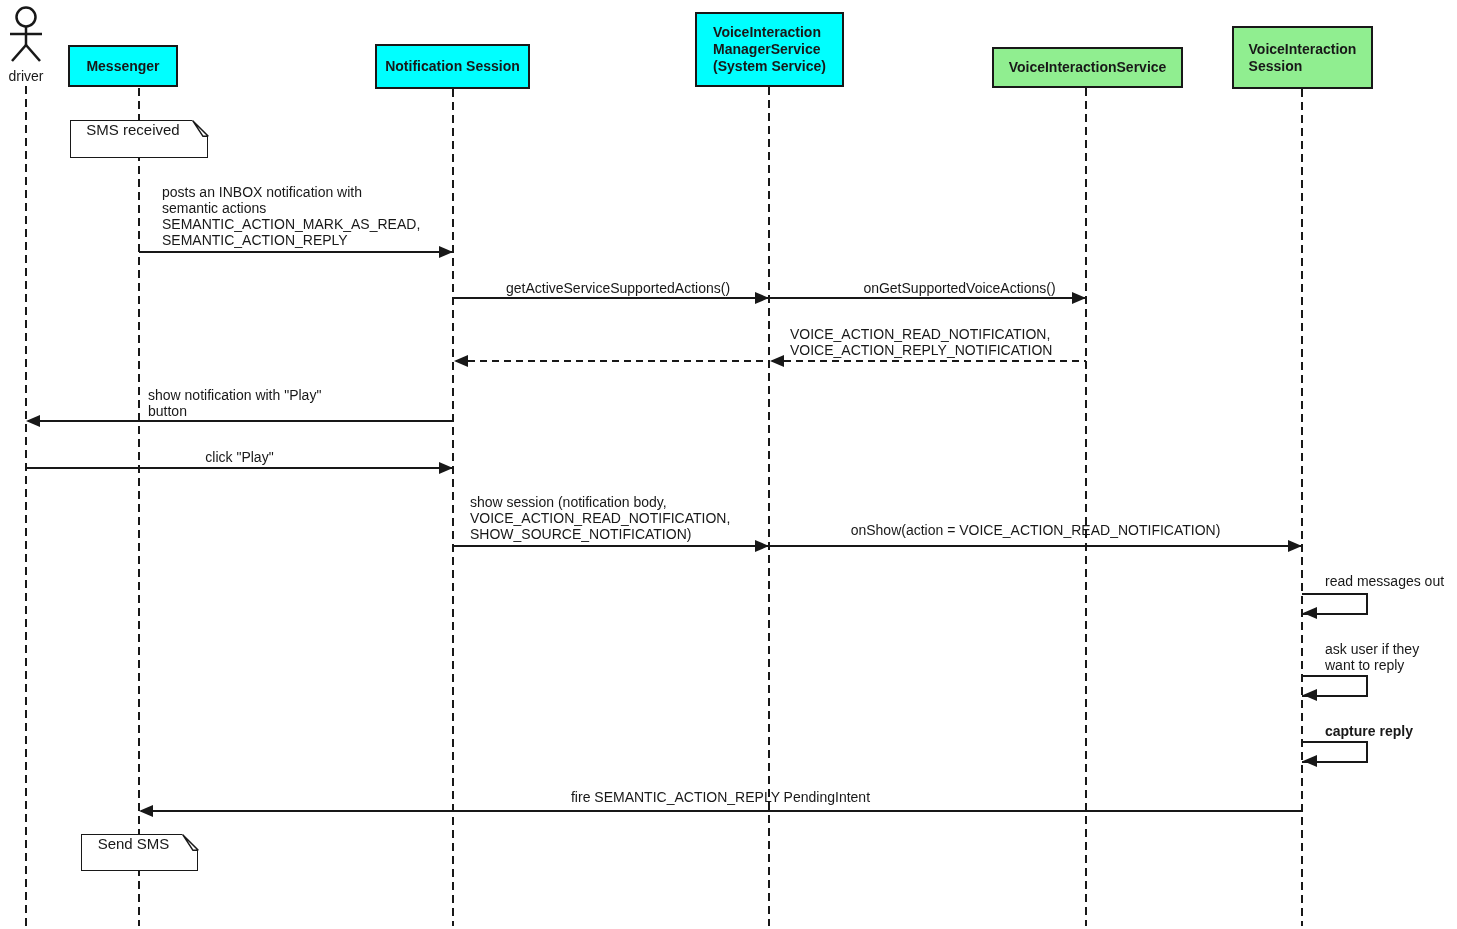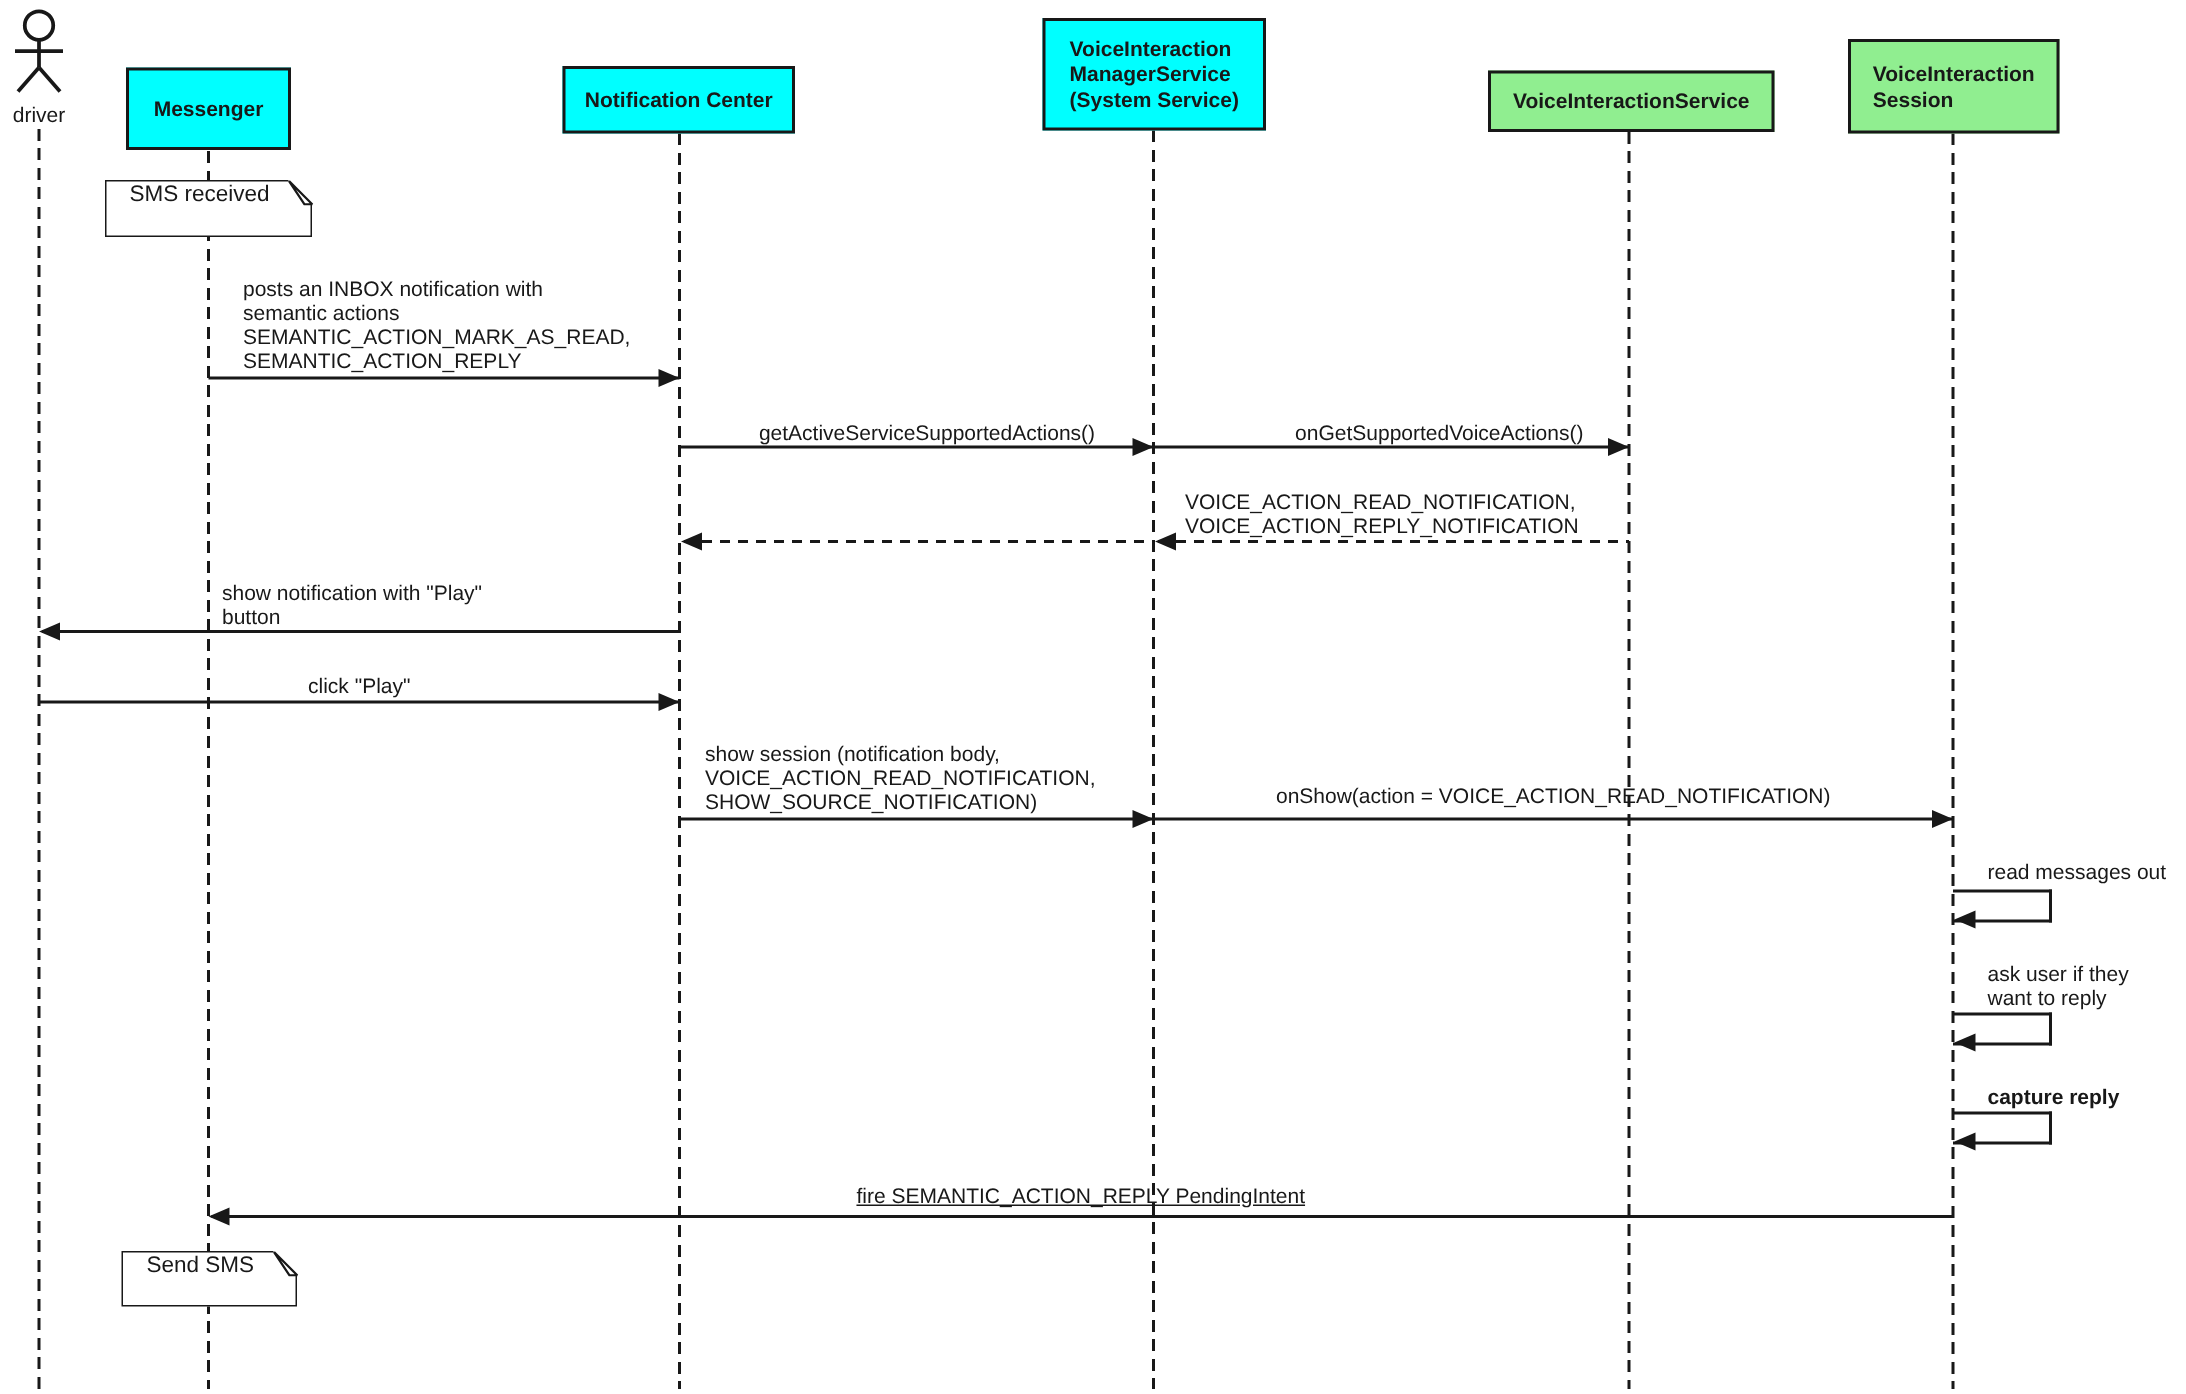--- a/index.html
+++ b/index.html
@@ -98,22 +98,22 @@
 
   <svg style="position:absolute; left:7px; top:5px;" width="38" height="58" viewBox="0 0 38 58">
     <circle cx="19" cy="12" r="9.5" fill="none" stroke="#181818" stroke-width="2.5"></circle>
     <line x1="19" y1="21.5" x2="19" y2="40" stroke="#181818" stroke-width="2.5"></line>
     <line x1="3" y1="29" x2="35" y2="29" stroke="#181818" stroke-width="2.5"></line>
     <line x1="19" y1="40" x2="5" y2="56" stroke="#181818" stroke-width="2.5"></line>
     <line x1="19" y1="40" x2="33" y2="56" stroke="#181818" stroke-width="2.5"></line>
   </svg>
   <div class="actor-label" style="left:0px; top:68px; width:52px;">driver</div>
 
-  <div class="pbox cyan" style="left:84px; top:45px; width:110px; height:55px;">Messenger</div>
-  <div class="pbox cyan" style="left:375px; top:44px; width:155px; height:45px;">Notification Center</div>
+  <div class="pbox cyan" style="left:68px; top:45px; width:110px; height:42px;">Messenger</div>
+  <div class="pbox cyan" style="left:375px; top:44px; width:155px; height:45px;">Notification Session</div>
   <div class="pbox cyan" style="left:695px; top:12px; width:149px; height:75px;">VoiceInteraction
 ManagerService
 (System Service)</div>
   <div class="pbox green" style="left:992px; top:47px; width:191px; height:41px;">VoiceInteractionService</div>
   <div class="pbox green" style="left:1232px; top:26px; width:141px; height:63px;">VoiceInteraction
 Session</div>
 
   <div class="note" style="left:70px; top:120px; width:138px; height:38px;">
     <span>SMS received</span>
     <svg class="fold" width="17" height="17" viewBox="0 0 17 17">
@@ -169,21 +169,21 @@
 
   <div class="msg-label" style="left:1325px; top:641px;">ask user if they
 want to reply</div>
   <div class="selfloop" style="left:1302px; top:675px;"></div>
   <div class="head left" style="left:1303px; top:689px;"></div>
 
   <div class="msg-label" style="left:1325px; top:723px;font-weight:bold;">capture reply</div>
   <div class="selfloop" style="left:1302px; top:741px;"></div>
   <div class="head left" style="left:1303px; top:755px;"></div>
 
-  <div class="msg-label centered" style="left:139px; top:789px; width:1163px;text-decoration:underline;">fire SEMANTIC_ACTION_REPLY PendingIntent</div>
+  <div class="msg-label centered" style="left:139px; top:789px; width:1163px;">fire SEMANTIC_ACTION_REPLY PendingIntent</div>
   <div class="msg-line" style="left:141px; top:810px; width:1161px;"></div>
   <div class="head left" style="left:139px; top:805px;"></div>
 
   <div class="note" style="left:81px; top:834px; width:117px; height:37px;">
     <span>Send SMS</span>
     <svg class="fold" width="17" height="17" viewBox="0 0 17 17">
       <path d="M0 0 H17 V17 Z" fill="#ffffff" stroke="none"></path>
       <path d="M0.7 0.7 L16.3 16.3 M0.7 0.7 L11 16.3 L16.3 16.3" fill="none" stroke="#181818" stroke-width="1.5"></path>
     </svg>
   </div>

